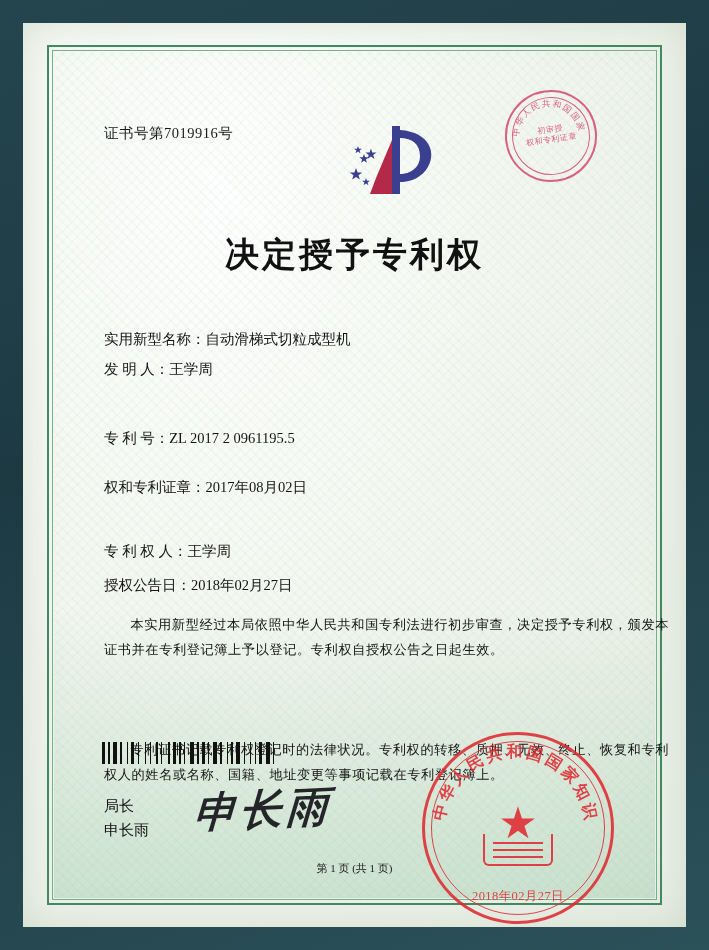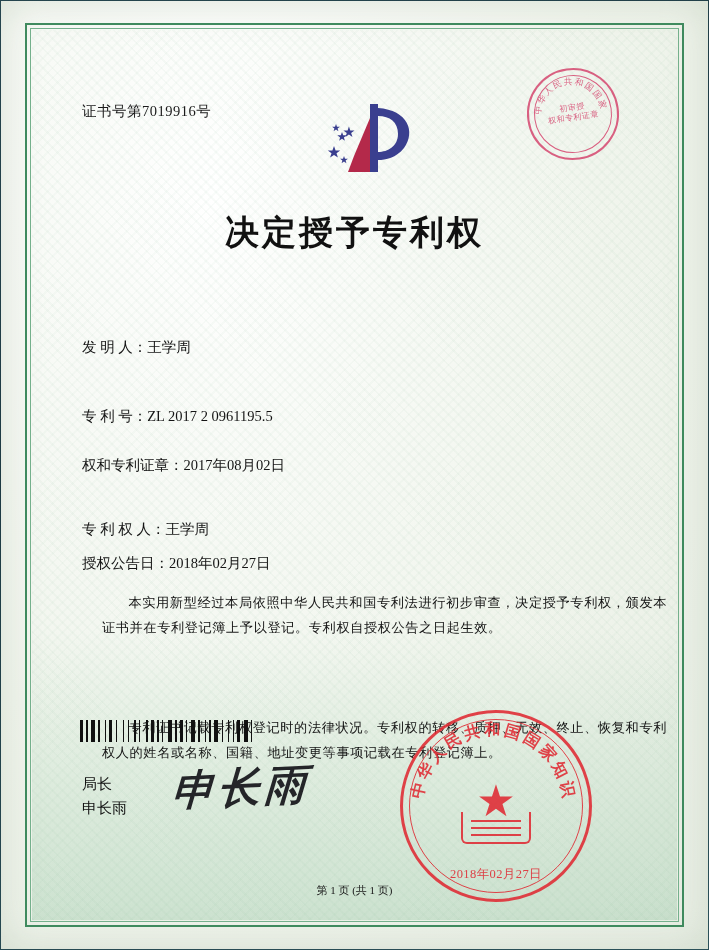--- a/index.html
+++ b/index.html
@@ -14,21 +14,21 @@
     overflow: hidden;
   }
 
   
   #certificate-frame {
     position: relative;
     width: 709px;
     height: 950px;
     box-sizing: border-box;
     background: linear-gradient(160deg, #25454e 0%, #1d3a43 40%, #2b5159 100%);
-    padding: 1px;
+    padding: 23px;
   }
   #paper {
     position: relative;
     width: 100%;
     height: 100%;
     box-sizing: border-box;
     background: #f4f7f1;
     background-image:
       radial-gradient(ellipse at 30% 20%, #ffffff 0%, #f1f5ed 55%, #e8eee4 100%);
     box-shadow: inset 0 0 40px rgba(180,195,175,0.45);
@@ -154,21 +154,20 @@
   .para {
     position: absolute;
     left: 50px;
     width: 565px;
     font-size: 13.2px;
     line-height: 25px;
     color: #141414;
     text-align: justify;
     text-indent: 2em;
     letter-spacing: 0.6px;
-    margin-left: 20px;
   }
 
   
   #barcode {
     position: absolute;
     left: 48px;
     top: 690px;
     width: 184px;
     height: 22px;
   }
@@ -309,20 +308,23 @@
               <path id="topArc" d="M 14 46 A 30 30 0 1 1 74 46"></path>
             </defs>
           <text font-size="8.5" fill="#d4406a" font-family="'Liberation Serif',serif" letter-spacing="1.6">
             <textPath href="#topArc" startOffset="4%">中华人民共和国国家知识产权局</textPath>
           </text>
         </svg>
       </div>
 
       <div id="main-title">决定授予专利权</div>
 
+      <div class="field-row" style="top:278px">
+        <span class="field-label">实用新型名称：</span><span class="field-value">自动滑梯式切粒成型机</span>
+      </div>
       <div class="field-row" style="top:308px">
         <span class="field-label">发 明 人：</span><span class="field-value">王学周</span>
       </div>
       <div class="field-row" style="top:377px">
         <span class="field-label">专 利 号：</span><span class="field-value">ZL 2017 2 0961195.5</span>
       </div>
       <div class="field-row" style="top:426px">
         <span class="field-label">权和专利证章：</span><span class="field-value">2017年08月02日</span>
       </div>
       <div class="field-row" style="top:490px">

